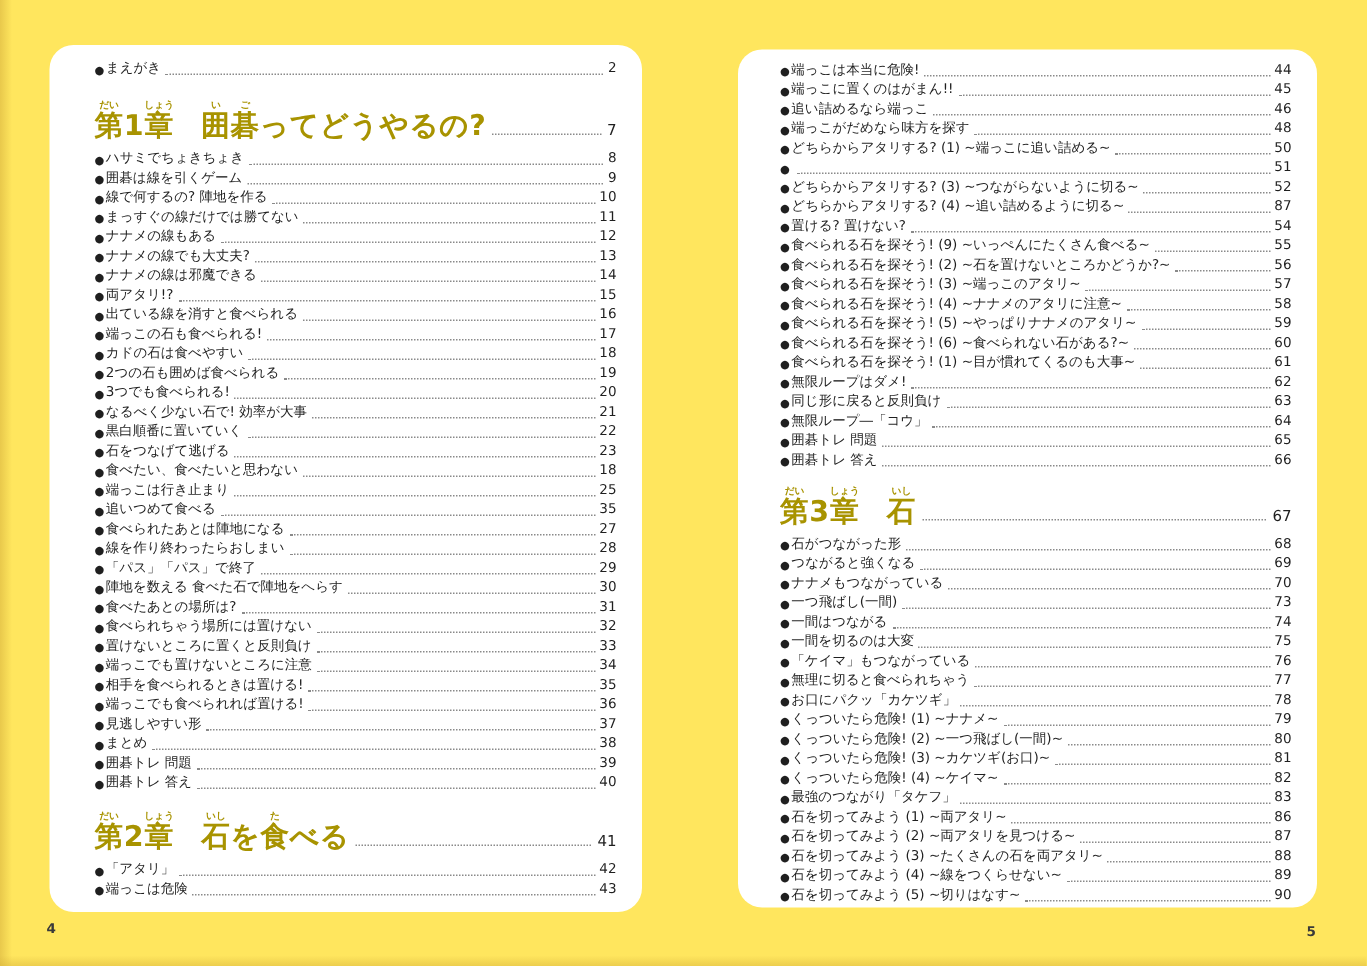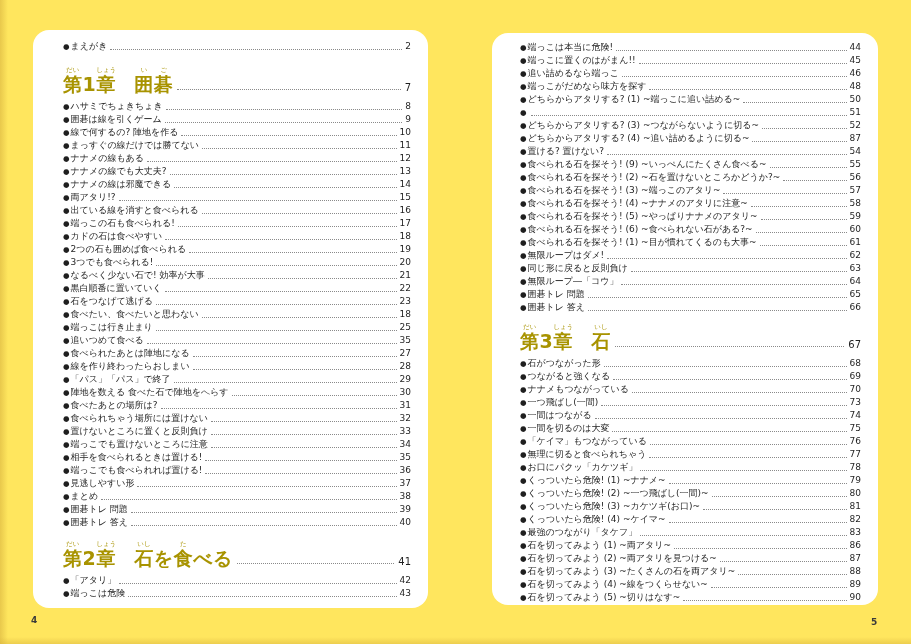--- a/index.html
+++ b/index.html
@@ -30,21 +30,21 @@
     margin:0 3px 2px 3px;}
   .row-page{flex:none;font-size:9px;}
   .chapter-row{display:flex;align-items:flex-end;color:var(--chapter);
     white-space:nowrap;overflow:hidden;}
   .ch1{margin:14px 0 5px 0;}
   .ch2{margin:12px 0 5px 0;}
   .ch3{margin:10px 0 5px 0;}
   .chapter-label{margin-right:18px;flex:none;}
   .chapter-title{flex:none;}
   .seg{display:inline-block;text-align:center;vertical-align:bottom;}
-  .seg .rt{display:block;font-size:6.5px;line-height:8px;height:8px;font-weight:normal;text-align:center;}
+  .seg .rt{display:block;font-size:6.5px;line-height:8px;height:8px;font-weight:bold;text-align:center;}
   .seg .rb{display:block;font-size:19px;line-height:20px;font-weight:bold;letter-spacing:.5px;}
   .chapter-row .leader{margin:0 4px 4px 4px;border-bottom:1.5px dotted var(--leader);}
   .chapter-page{flex:none;font-size:10px;color:var(--text);padding-bottom:1px;}
   .folio{position:absolute;font-size:9px;font-weight:bold;color:var(--folio);}
   .folio-left{left:31px;top:615px;}
   .folio-right{left:871px;top:617px;}
 </style>
 </head>
 <body>
 
@@ -55,21 +55,21 @@
   <div class="page page-left">
     <div class="toc-row">
       <span class="bullet">●</span>
       <span class="row-text">まえがき</span>
       <span class="leader"></span>
       <span class="row-page">2</span>
     </div>
 
     <div class="chapter-row ch1">
       <span class="chapter-label"><span class="seg"><span class="rt">だい</span><span class="rb">第</span></span><span class="seg"><span class="rt">&nbsp;</span><span class="rb">1</span></span><span class="seg"><span class="rt">しょう</span><span class="rb">章</span></span></span>
-      <span class="chapter-title"><span class="seg"><span class="rt">い</span><span class="rb">囲</span></span><span class="seg"><span class="rt">ご</span><span class="rb">碁</span></span></span>
+      <span class="chapter-title"><span class="seg"><span class="rt">い</span><span class="rb">囲</span></span><span class="seg"><span class="rt">ご</span><span class="rb">碁</span></span><span class="seg"><span class="rt">&nbsp;</span><span class="rb">ってどうやるの?</span></span></span>
       <span class="leader"></span>
       <span class="chapter-page">7</span>
     </div>
 
     <div class="entries">
 
         <div class="toc-row">
           <span class="bullet">●</span>
           <span class="row-text">ハサミでちょきちょき</span>
           <span class="leader"></span>

